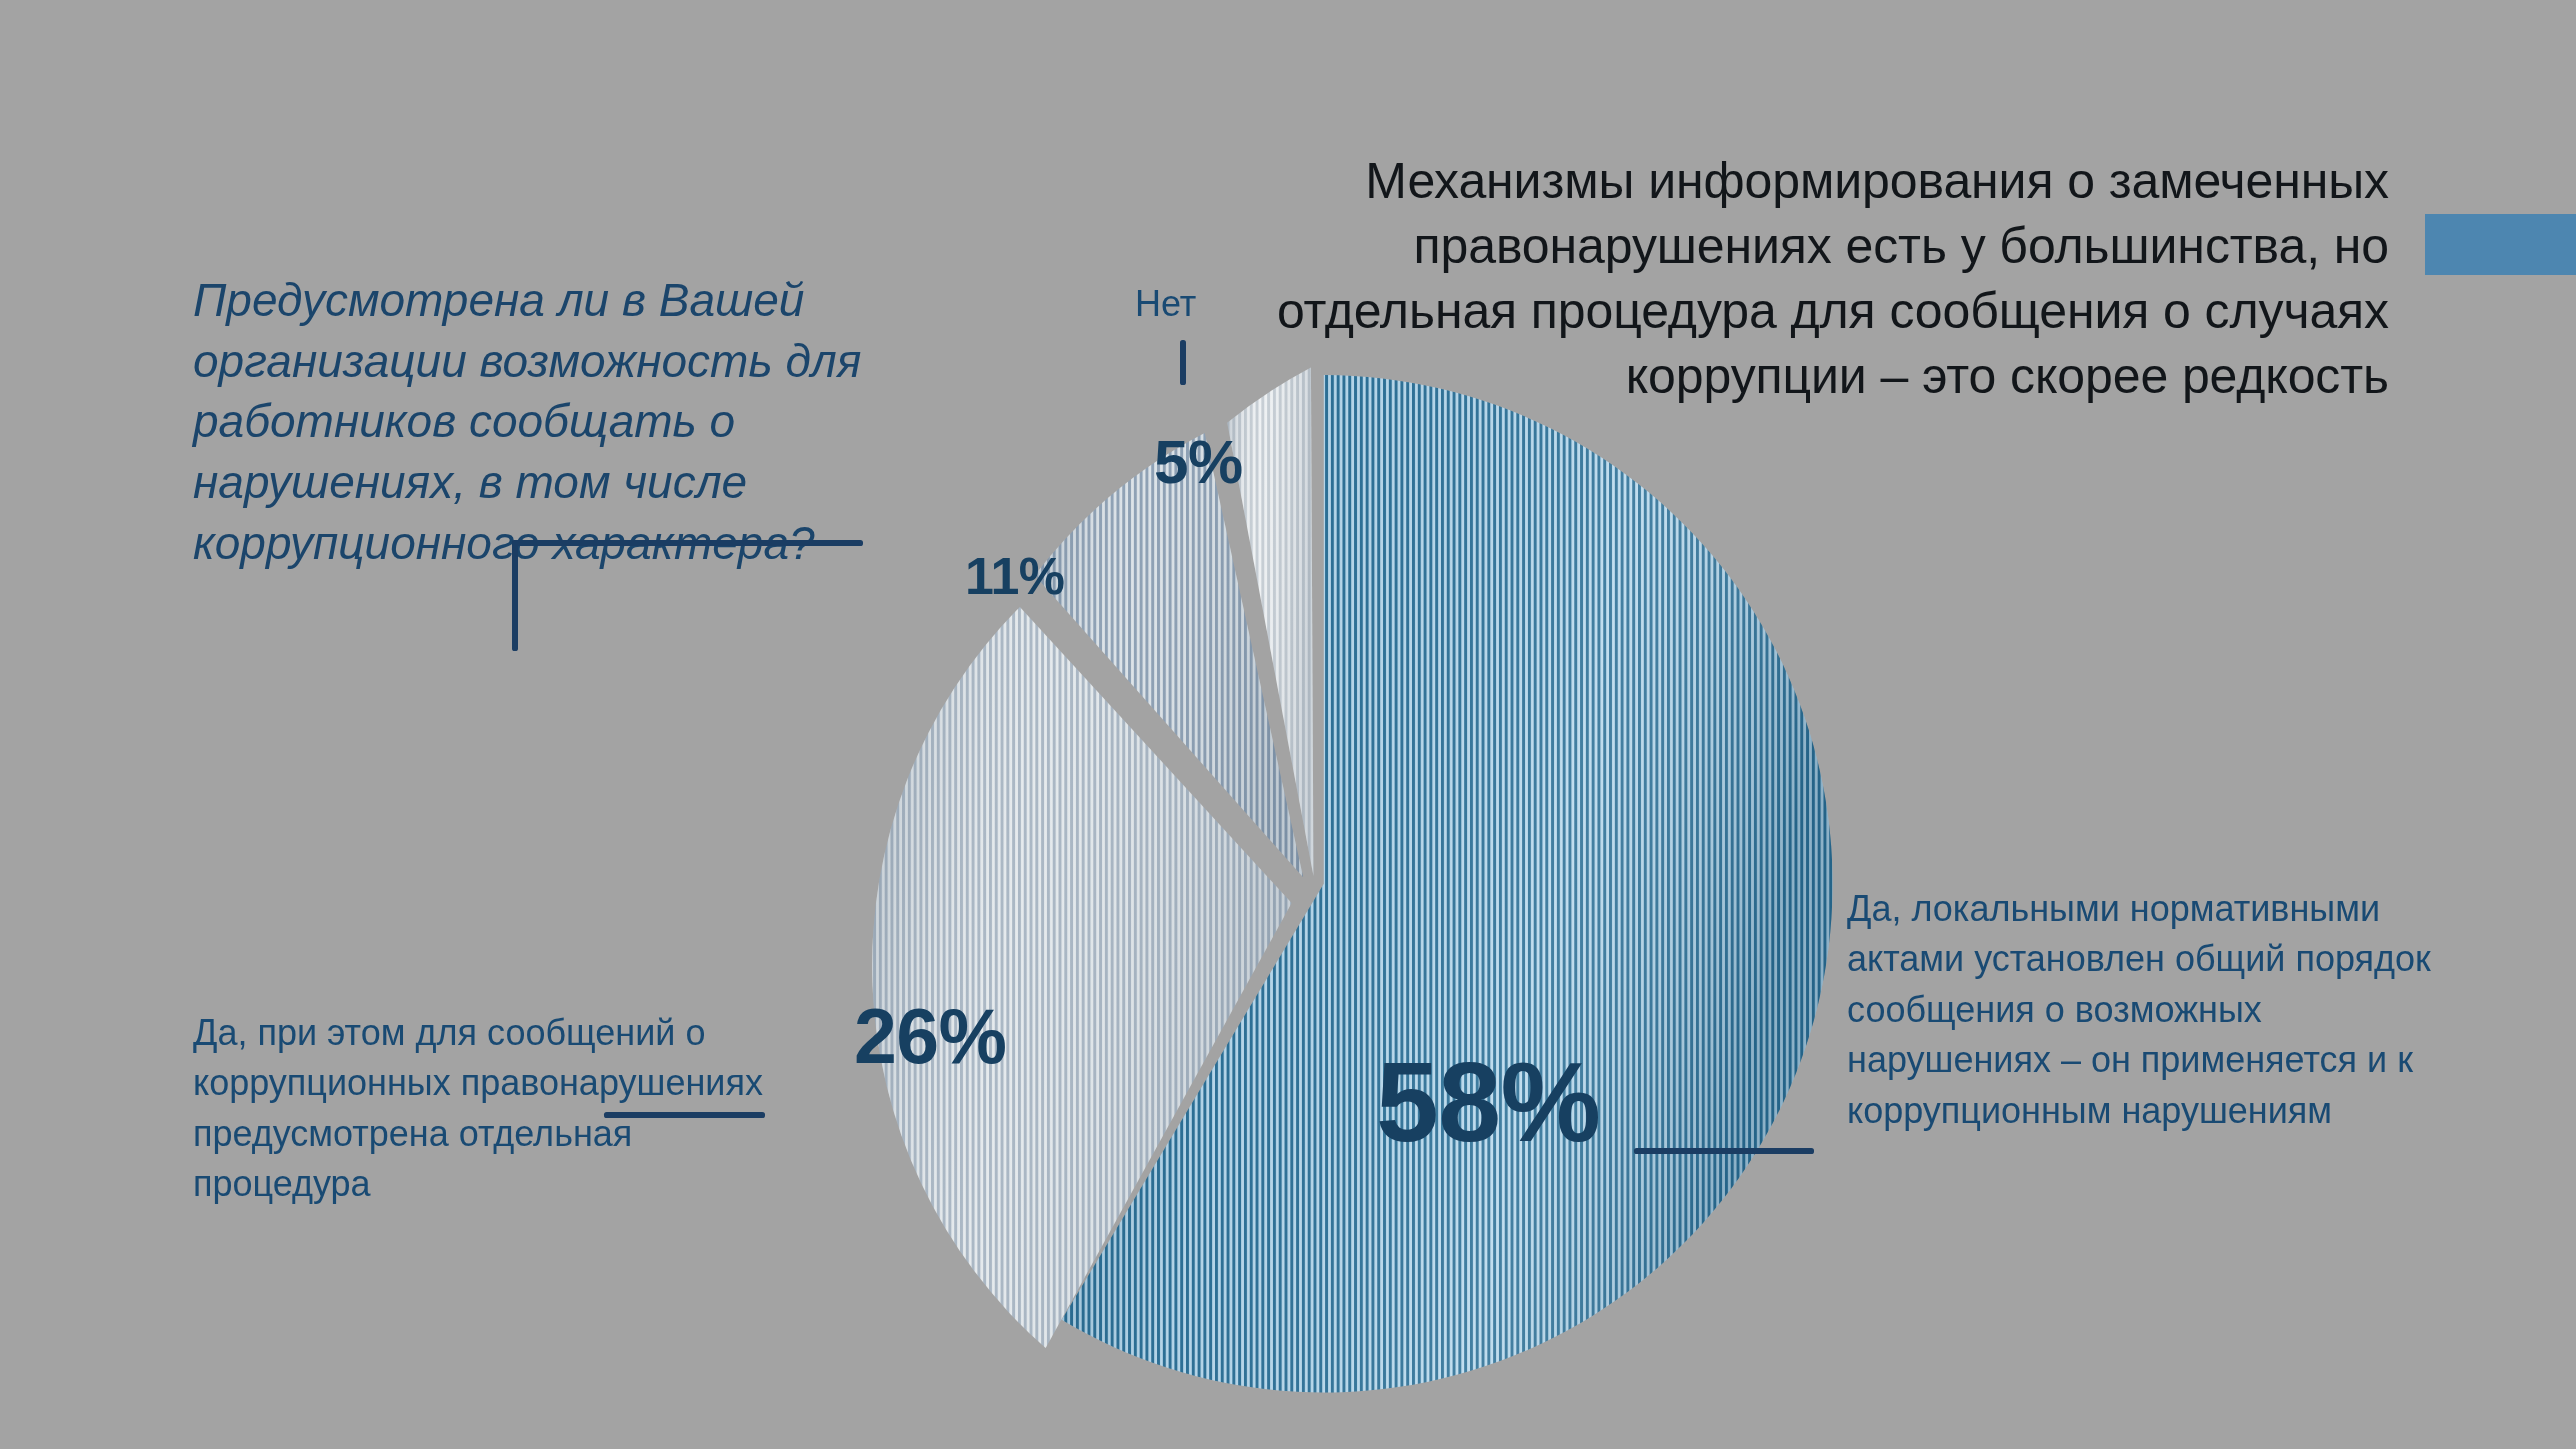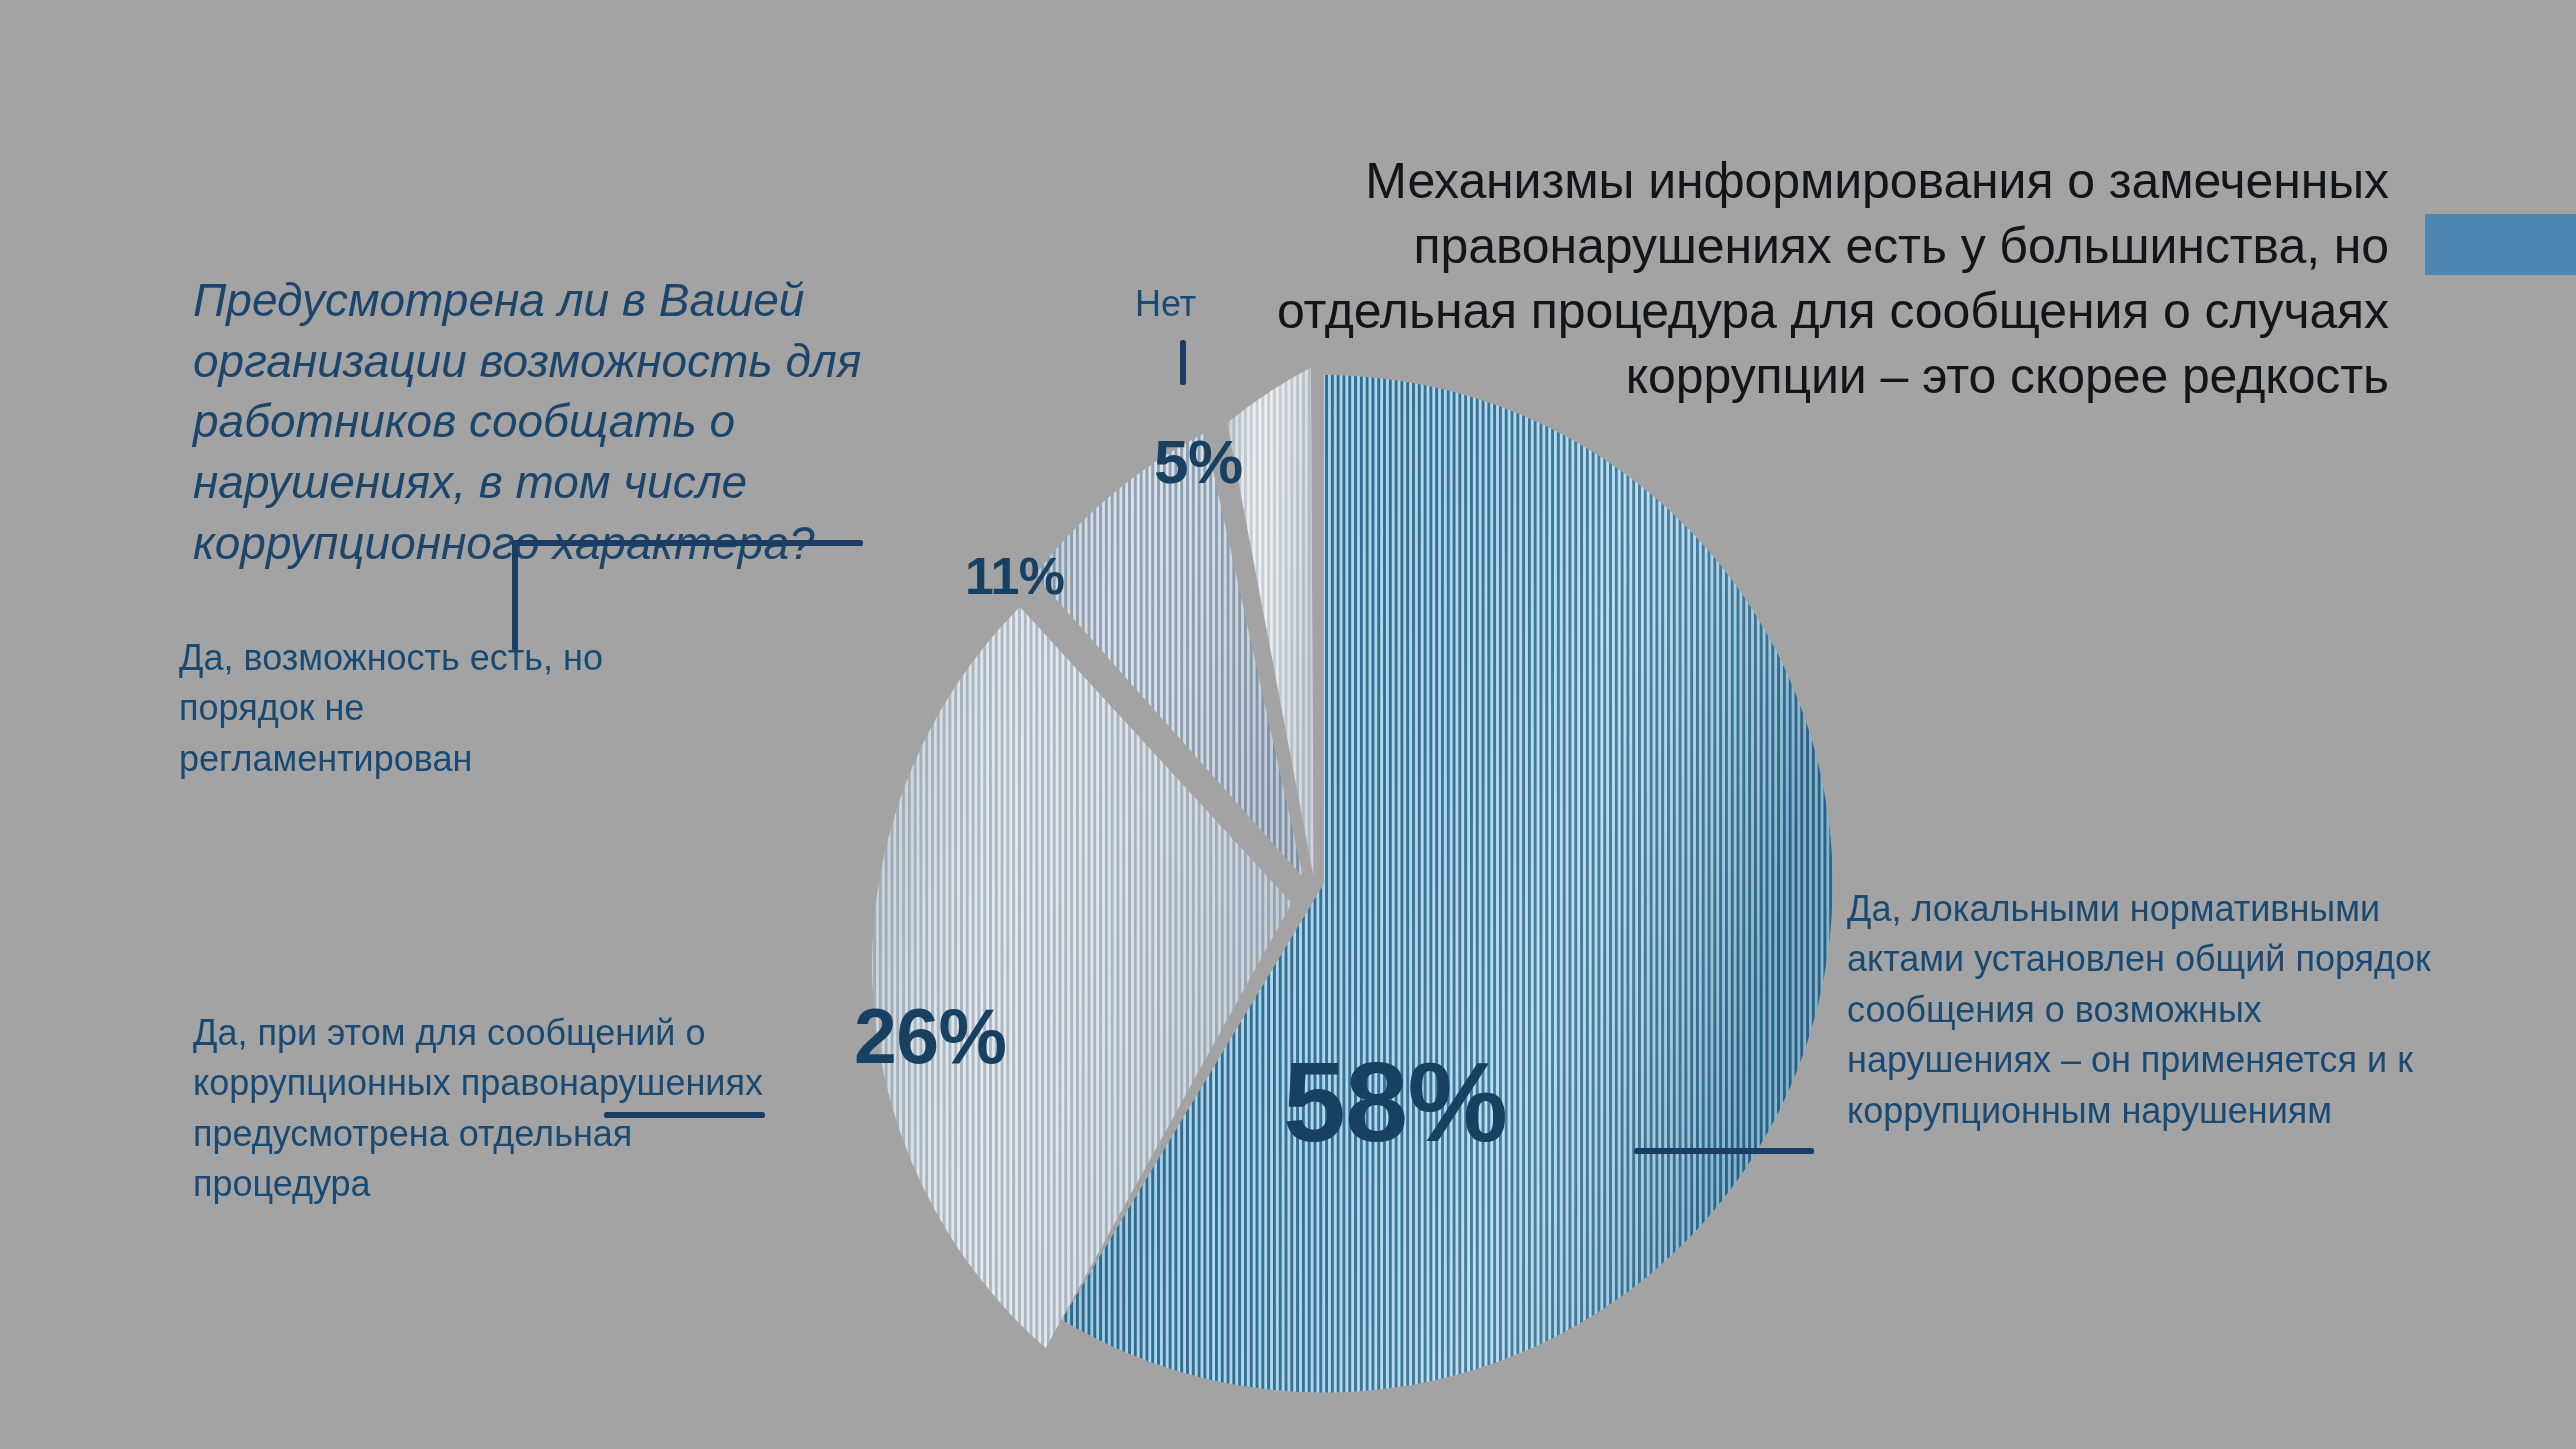--- a/index.html
+++ b/index.html
@@ -144,21 +144,21 @@
   }
   #pie-svg { display: block; width: 1159px; height: 1159px; }
 
   
   .pct {
     position: absolute;
     font-weight: bold;
     color: #174061;
     letter-spacing: -0.6px;
   }
-  #pct-58 { left: 1283px; top: 1037px; font-size: 113px; }
+  #pct-58 { left: 1341px; top: 1037px; font-size: 113px; padding-left: 35px; }
   #pct-26 { left: 842px; top: 992px; font-size: 77px; margin-left: 12px; }
   #pct-11 { left: 965px; top: 546px; font-size: 52px; }
   #pct-5  { left: 1154px; top: 426px; font-size: 62px; }
 </style>
 </head>
 <body>
 
 <div id="slide">
 
   <div id="accent-bar"></div>
@@ -222,21 +222,20 @@
       </g>
     </svg>
   </div>
 
   <div class="pct" id="pct-58">58%</div>
   <div class="pct" id="pct-26">26%</div>
   <div class="pct" id="pct-11">11%</div>
   <div class="pct" id="pct-5">5%</div>
 
   <div id="label-no">Нет</div>
-  <div class="callout" id="label-unregulated">Да, возможность есть, но порядок не регламентирован</div>
   <div class="callout" id="label-separate">Да, при этом для сообщений о коррупционных правонарушениях предусмотрена отдельная процедура</div>
   <div class="callout" id="label-general">Да, локальными нормативными актами установлен общий порядок сообщения о возможных нарушениях – он применяется и к коррупционным нарушениям</div>
 
   <div class="leader" id="leader-no"></div>
   <div class="leader" id="leader-unregulated-v"></div>
   <div class="leader" id="leader-unregulated-h"></div>
   <div class="leader" id="leader-separate"></div>
   <div class="leader" id="leader-general"></div>
 
 </div>

